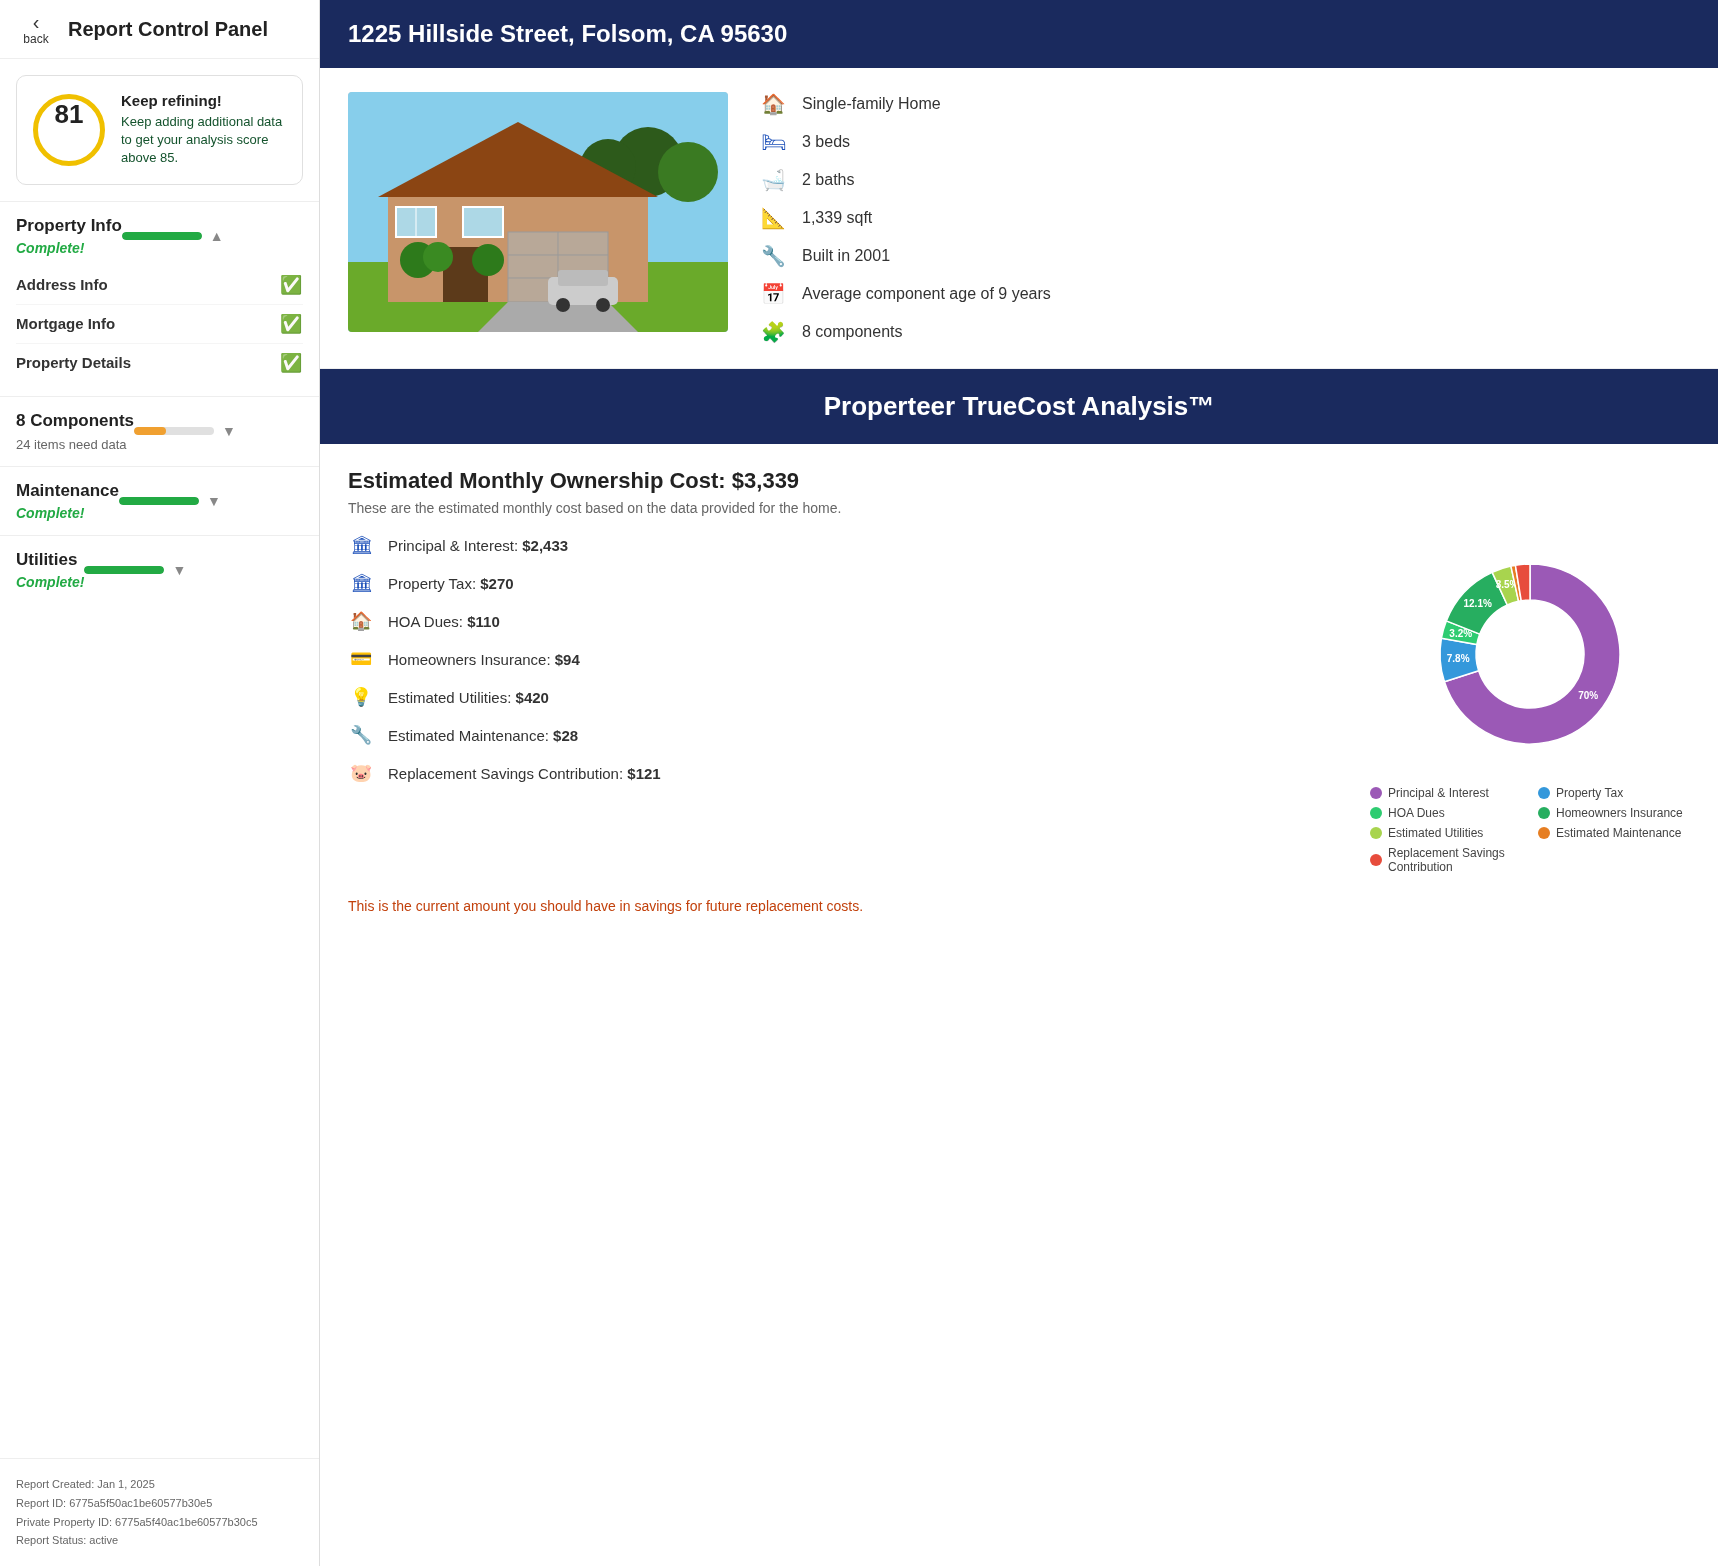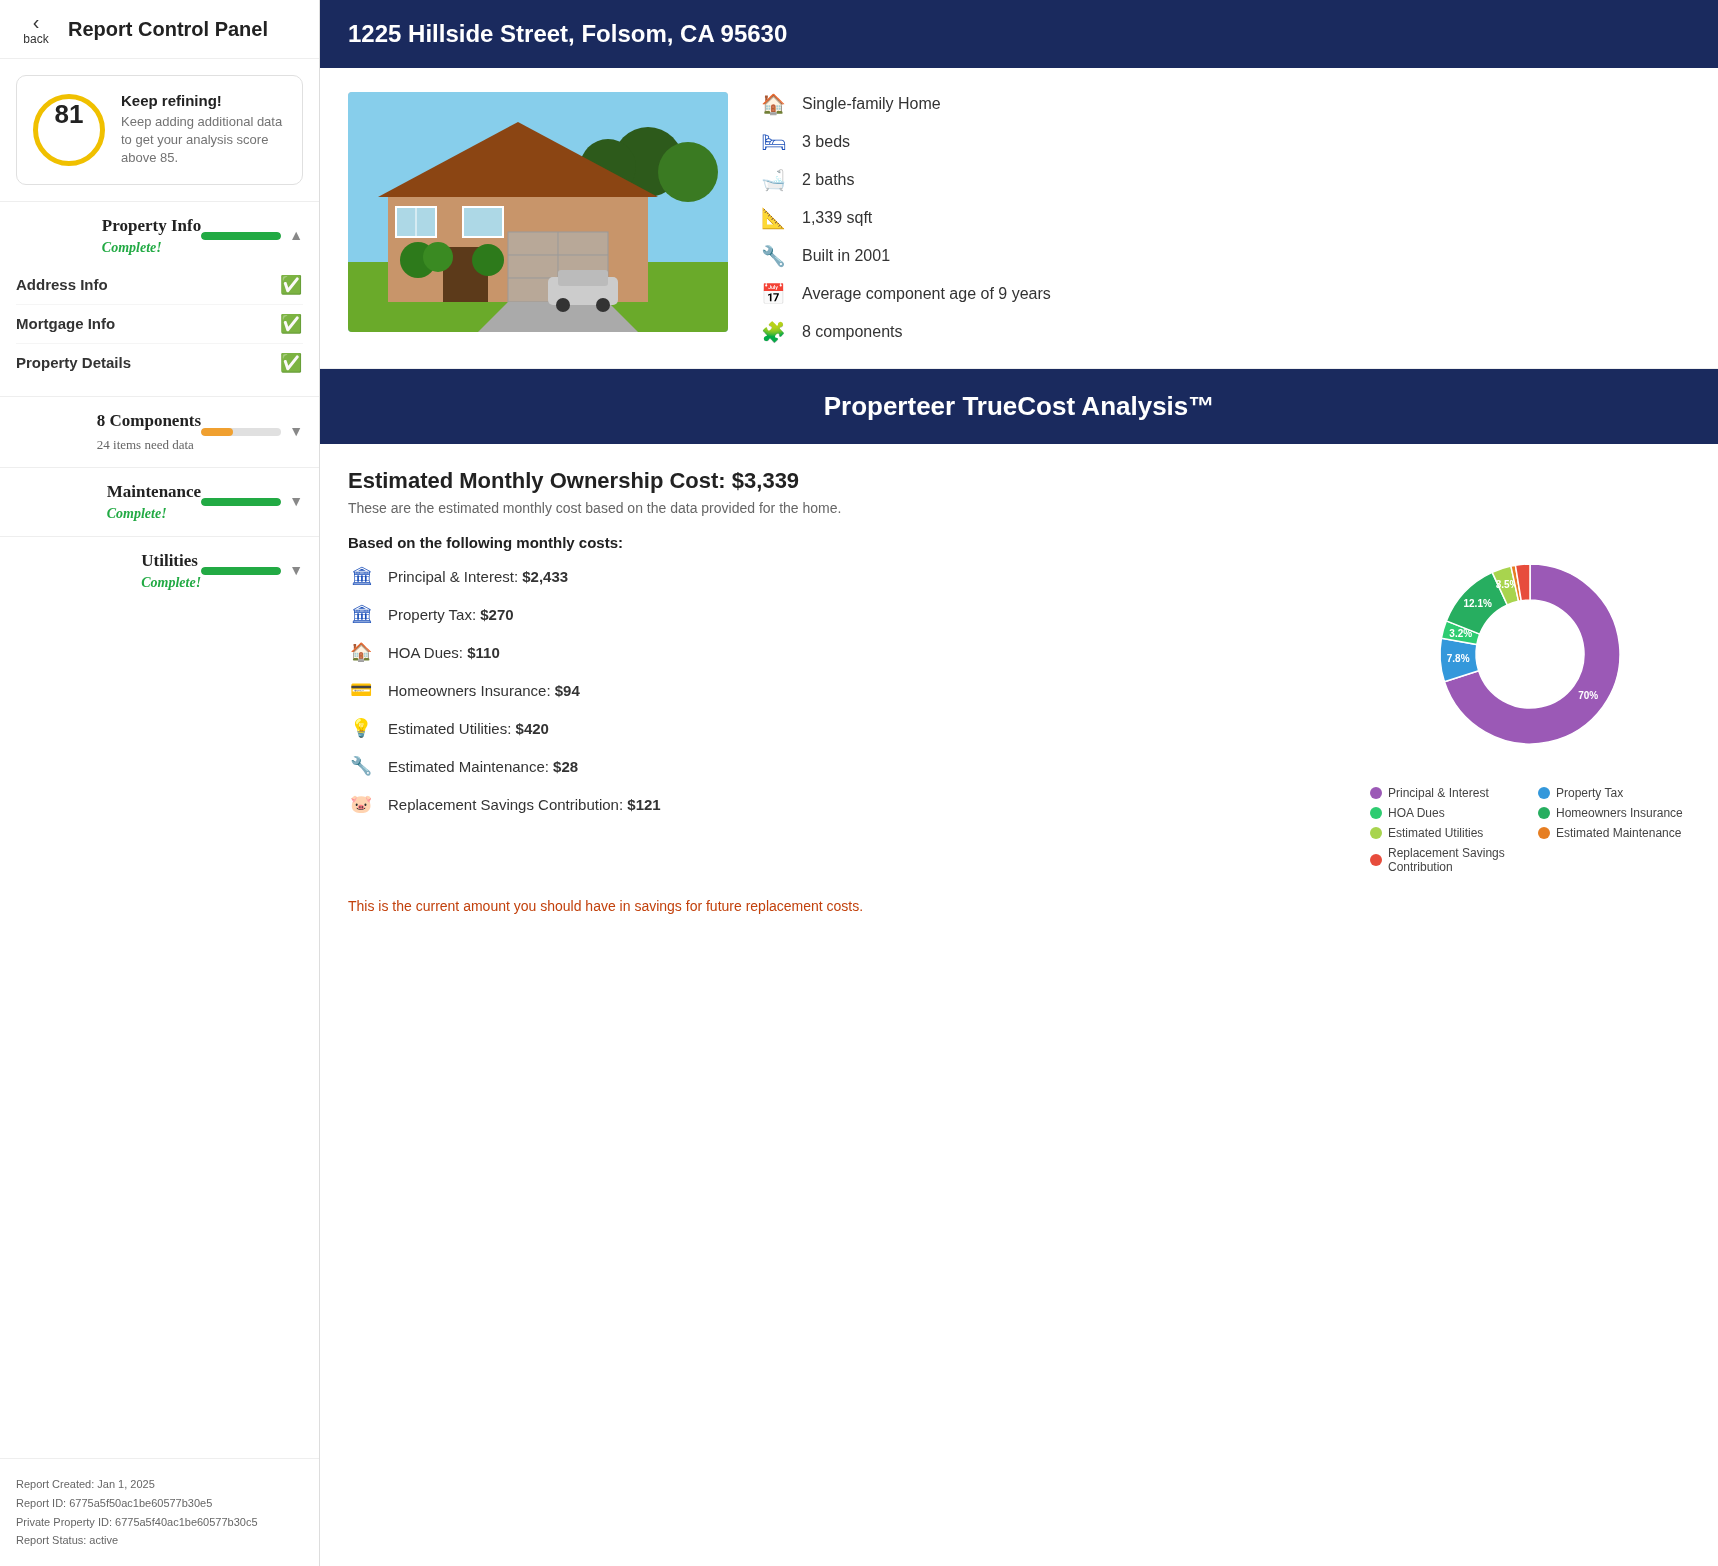--- a/index.html
+++ b/index.html
@@ -60,33 +60,32 @@
       align-items: flex-start;
       justify-content: center;
       font-size: 26px;
       font-weight: 800;
       color: #222;
       flex-shrink: 0;
       background: #fff;
     }
 
     .score-text .score-title { font-weight: 700; font-size: 15px; color: #222; }
-    .score-text .score-desc { font-size: 13px; color: #737373; margin-top: 4px; line-height: 1.4; }
+    .score-text .score-desc { font-size: 13px; color: #14532d; margin-top: 4px; line-height: 1.4; }
 
     .section {
       border-top: 1px solid #eee;
       padding: 14px 16px;
     }
 
     .section-header {
       display: flex;
       align-items: center;
-      justify-content: flex-end;
+      justify-content: flex-start;
       cursor: pointer;
-      font-family: Liberation Serif, serif;
     }
 
     .section-left { display: flex; flex-direction: column; gap: 4px; }
     .section-name { font-size: 17px; font-weight: 600; color: #222; }
     .section-status-complete { color: #22aa44; font-style: italic; font-size: 14px; font-weight: 600; }
 
     .section-right { display: flex; align-items: center; gap: 8px; }
     .progress-bar-container { width: 80px; height: 8px; background: #e0e0e0; border-radius: 4px; overflow: hidden; }
     .progress-bar-fill-green { height: 100%; background: #22aa44; border-radius: 4px; }
     .progress-bar-fill-orange { height: 100%; background: #f0a030; border-radius: 4px; width: 40%; }
@@ -480,21 +479,20 @@
   <div class="analysis-header">
     <span>Properteer TrueCost Analysis™</span>
   </div>
 
   <div class="analysis-content">
     <div class="monthly-cost-title">Estimated Monthly Ownership Cost: $3,339</div>
     <div class="monthly-cost-desc">These are the estimated monthly cost based on the data provided for the home.</div>
 
     <div class="costs-chart-row">
       <div class="costs-list">
-        <div class="cost-label">Based on the following monthly costs:</div>
 
       <div class="cost-item">
       <span class="cost-icon">🏛</span>
       <span>Principal &amp; Interest: <strong class="cost-value">$2,433</strong></span>
     </div>
           <div class="cost-item">
       <span class="cost-icon">🏛</span>
       <span>Property Tax: <strong class="cost-value">$270</strong></span>
     </div>
           <div class="cost-item">

